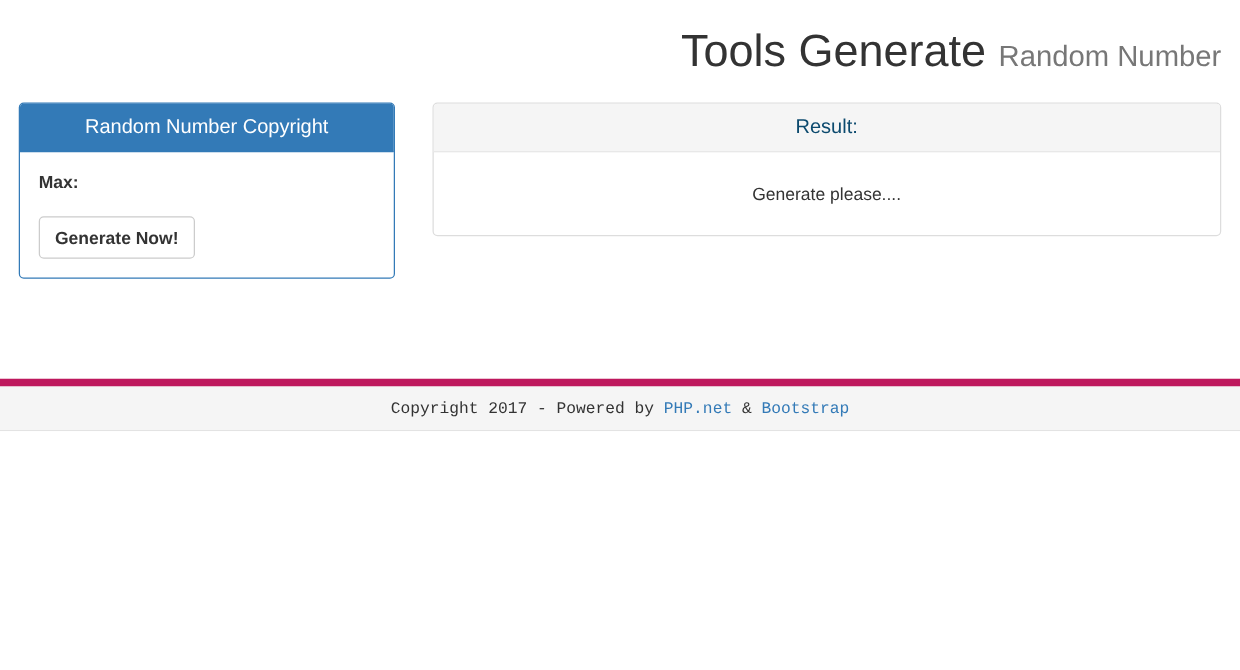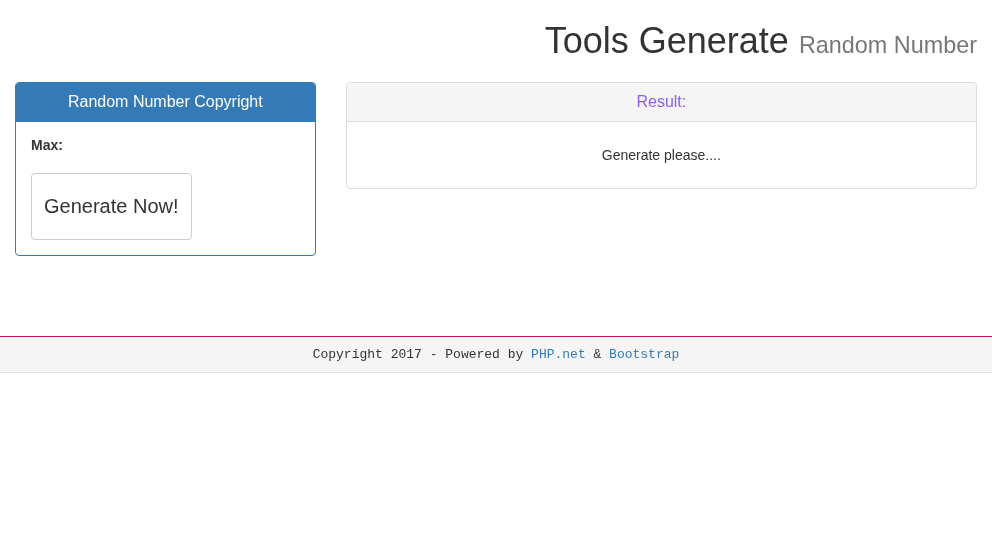--- a/index.html
+++ b/index.html
@@ -54,21 +54,21 @@
     }
     .panel-primary .panel-heading {
       color: #fff;
       background-color: #337ab7;
       border-color: #337ab7;
     }
     .panel-default {
       border-color: #ddd;
     }
     .panel-default .panel-heading {
-      color: #8b5cf6;
+      color: #0c4a6e;
       background-color: #f5f5f5;
       border-color: #ddd;
     }
     .panel-heading {
       padding: 10px 15px;
       border-bottom: 1px solid transparent;
       border-top-left-radius: 3px;
       border-top-right-radius: 3px;
       text-align: center;
     }
@@ -97,42 +97,42 @@
       font-size: 14px;
       line-height: 1.42857143;
       color: #555;
       background-color: #fff;
       background-image: none;
       border: 1px solid #ccc;
       border-radius: 4px;
     }
     .btn {
       display: inline-block;
-      padding: 18px 12px;
+      padding: 6px 12px;
       margin-bottom: 0;
-      font-size: 20px;
-      font-weight: 400;
+      font-size: 14px;
+      font-weight: 700;
       line-height: 1.42857143;
       text-align: center;
       white-space: nowrap;
       vertical-align: middle;
       cursor: pointer;
       border: 1px solid transparent;
       border-radius: 4px;
       color: #333;
       background-color: #fff;
       border-color: #ccc;
     }
     .result-text {
       text-align: center;
       padding: 10px 0;
     }
     footer {
       background: #f5f5f5;
-      border-top: 1px solid #be185d;
+      border-top: 6px solid #be185d;
       border-bottom: 1px solid #e3e3e3;
       padding: 10px 0;
       text-align: center;
       margin-top: 60px;
       font-family: Menlo, Monaco, Consolas, "Courier New", monospace;
       font-size: 13px;
       color: #333;
     }
     footer a {
       color: #337ab7;

